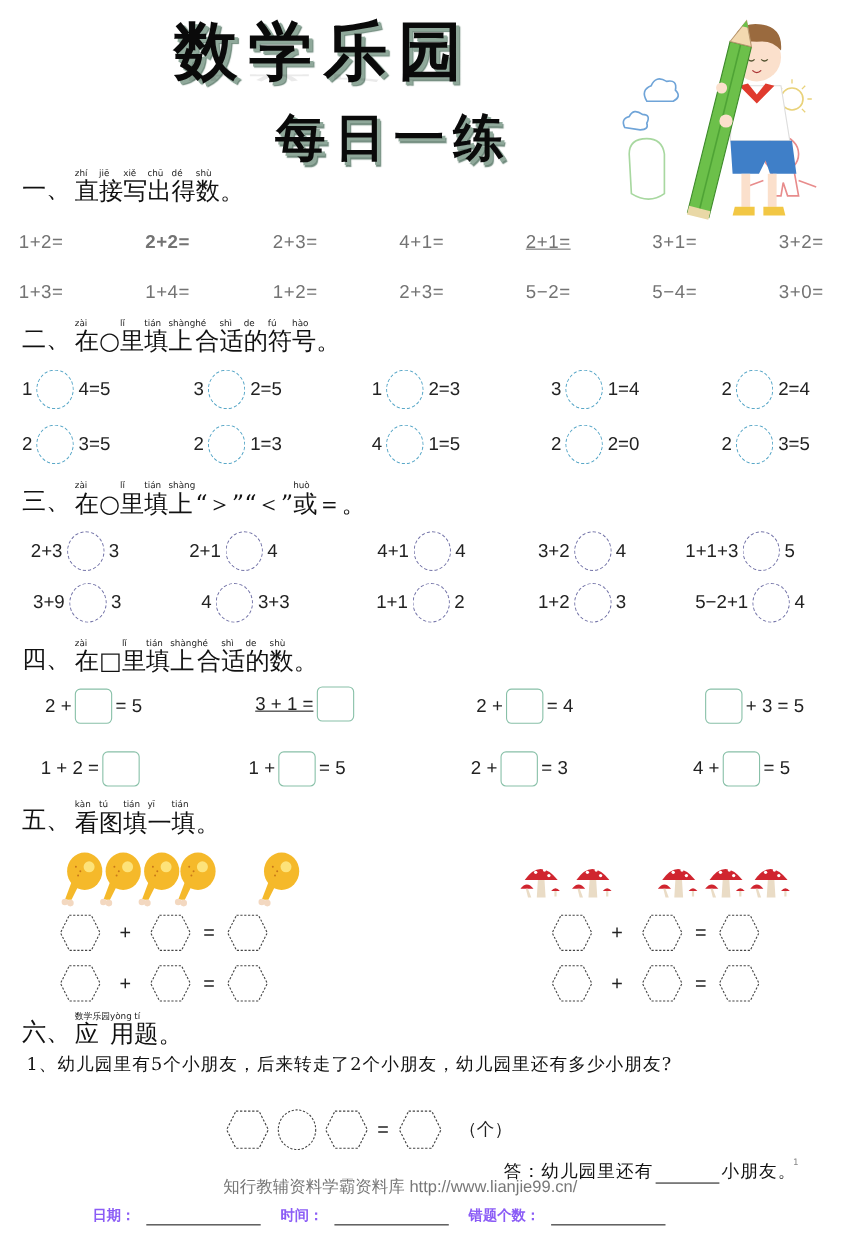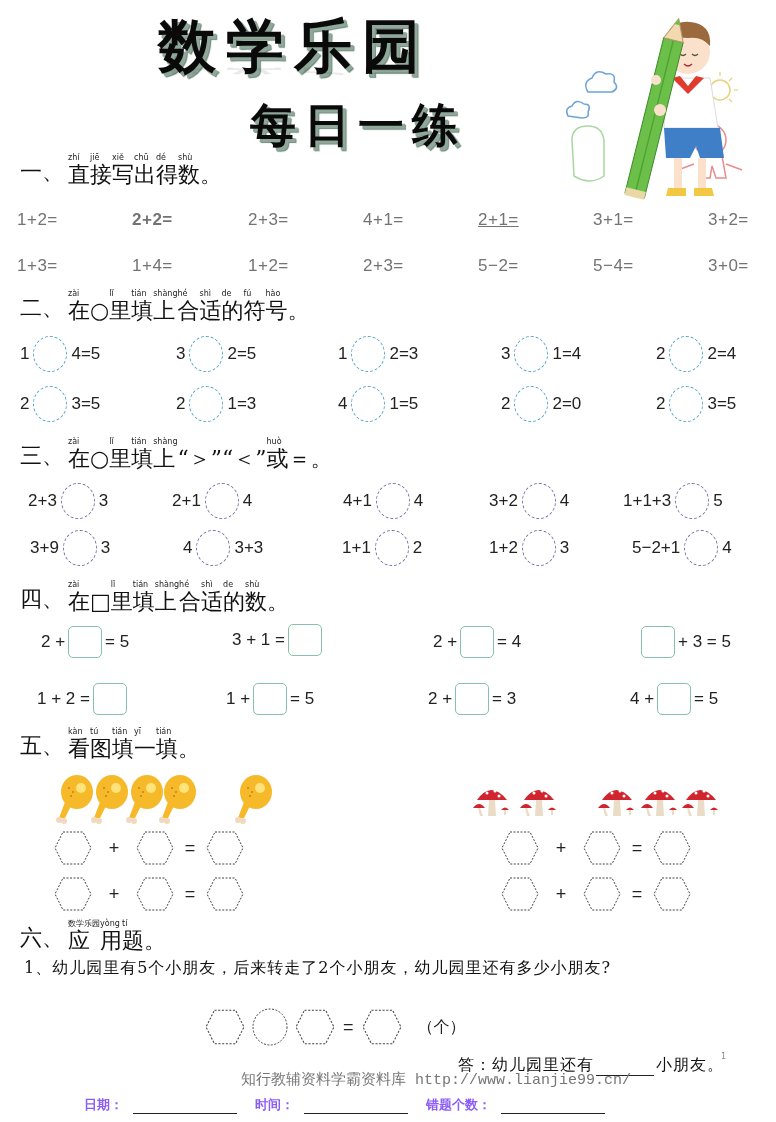--- a/index.html
+++ b/index.html
@@ -63,21 +63,21 @@
 
   .drum { position: absolute; }
   .mush { position: absolute; }
 
   
   .problem { position: absolute; left: 24px; top: 958px; font-family: "DejaVu Serif", serif; font-size: 16px; color: #111; letter-spacing: 1px; }
   .answer-row { position: absolute; left: 205px; top: 1008px; display: flex; align-items: center; font-family: "Liberation Sans", sans-serif; font-size: 18px; color: #222; }
   .answer-row .unit { margin-left: 16px; font-family: "DejaVu Serif", serif; font-size: 16px; }
   .answer-text { position: absolute; left: 458px; top: 1055px; font-family: "DejaVu Serif", serif; font-size: 16px; color: #111; letter-spacing: 1px; display: flex; align-items: flex-end; }
   .blank { display: inline-block; width: 58px; border-bottom: 1px solid #222; height: 16px; margin: 0 2px; }
-  .watermark { position: absolute; left: 203px; top: 1070px; font-family: Liberation Mono, monospace; font-size: 15px; color: #777; margin-left: 38px; }
+  .watermark { position: absolute; left: 203px; top: 1070px; font-family: Liberation Sans, sans-serif; font-size: 15px; color: #777; }
   .page-num { position: absolute; left: 721px; top: 1052px; font-size: 8px; color: #888; }
 
   .footer { position: absolute; left: 84px; top: 1096px; display: flex; align-items: flex-end; font-family: "DejaVu Serif", serif; font-weight: bold; font-size: 13px; color: #8b5cf6; }
   .footer .fl { display: inline-block; width: 104px; border-bottom: 1px solid #222; height: 18px; margin: 0 18px 0 10px; }
 </style>
 </head>
 <body>
 
 <div class="title-main">数学乐园</div>
 <div class="title-reflect">数学乐园</div>
@@ -403,21 +403,21 @@
       <span class="py"></span>
       <span class="hz">。</span>
     </span>
 </div>
 
 <div class="box-item" style="left:41px;top:626px;">
     <span>2 +</span>
     <span class="box"></span>
     <span>= 5</span>
   </div>
-<div class="box-item" style="left:232px;top:624px;">
+<div class="box-item" style="left:232px;top:624px;text-decoration:underline;">
     <span>3 + 1 =</span>
     <span class="box"></span>
     <span></span>
   </div>
 <div class="box-item" style="left:433px;top:626px;">
     <span>2 +</span>
     <span class="box"></span>
     <span>= 4</span>
   </div>
 <div class="box-item" style="left:638px;top:626px;">

